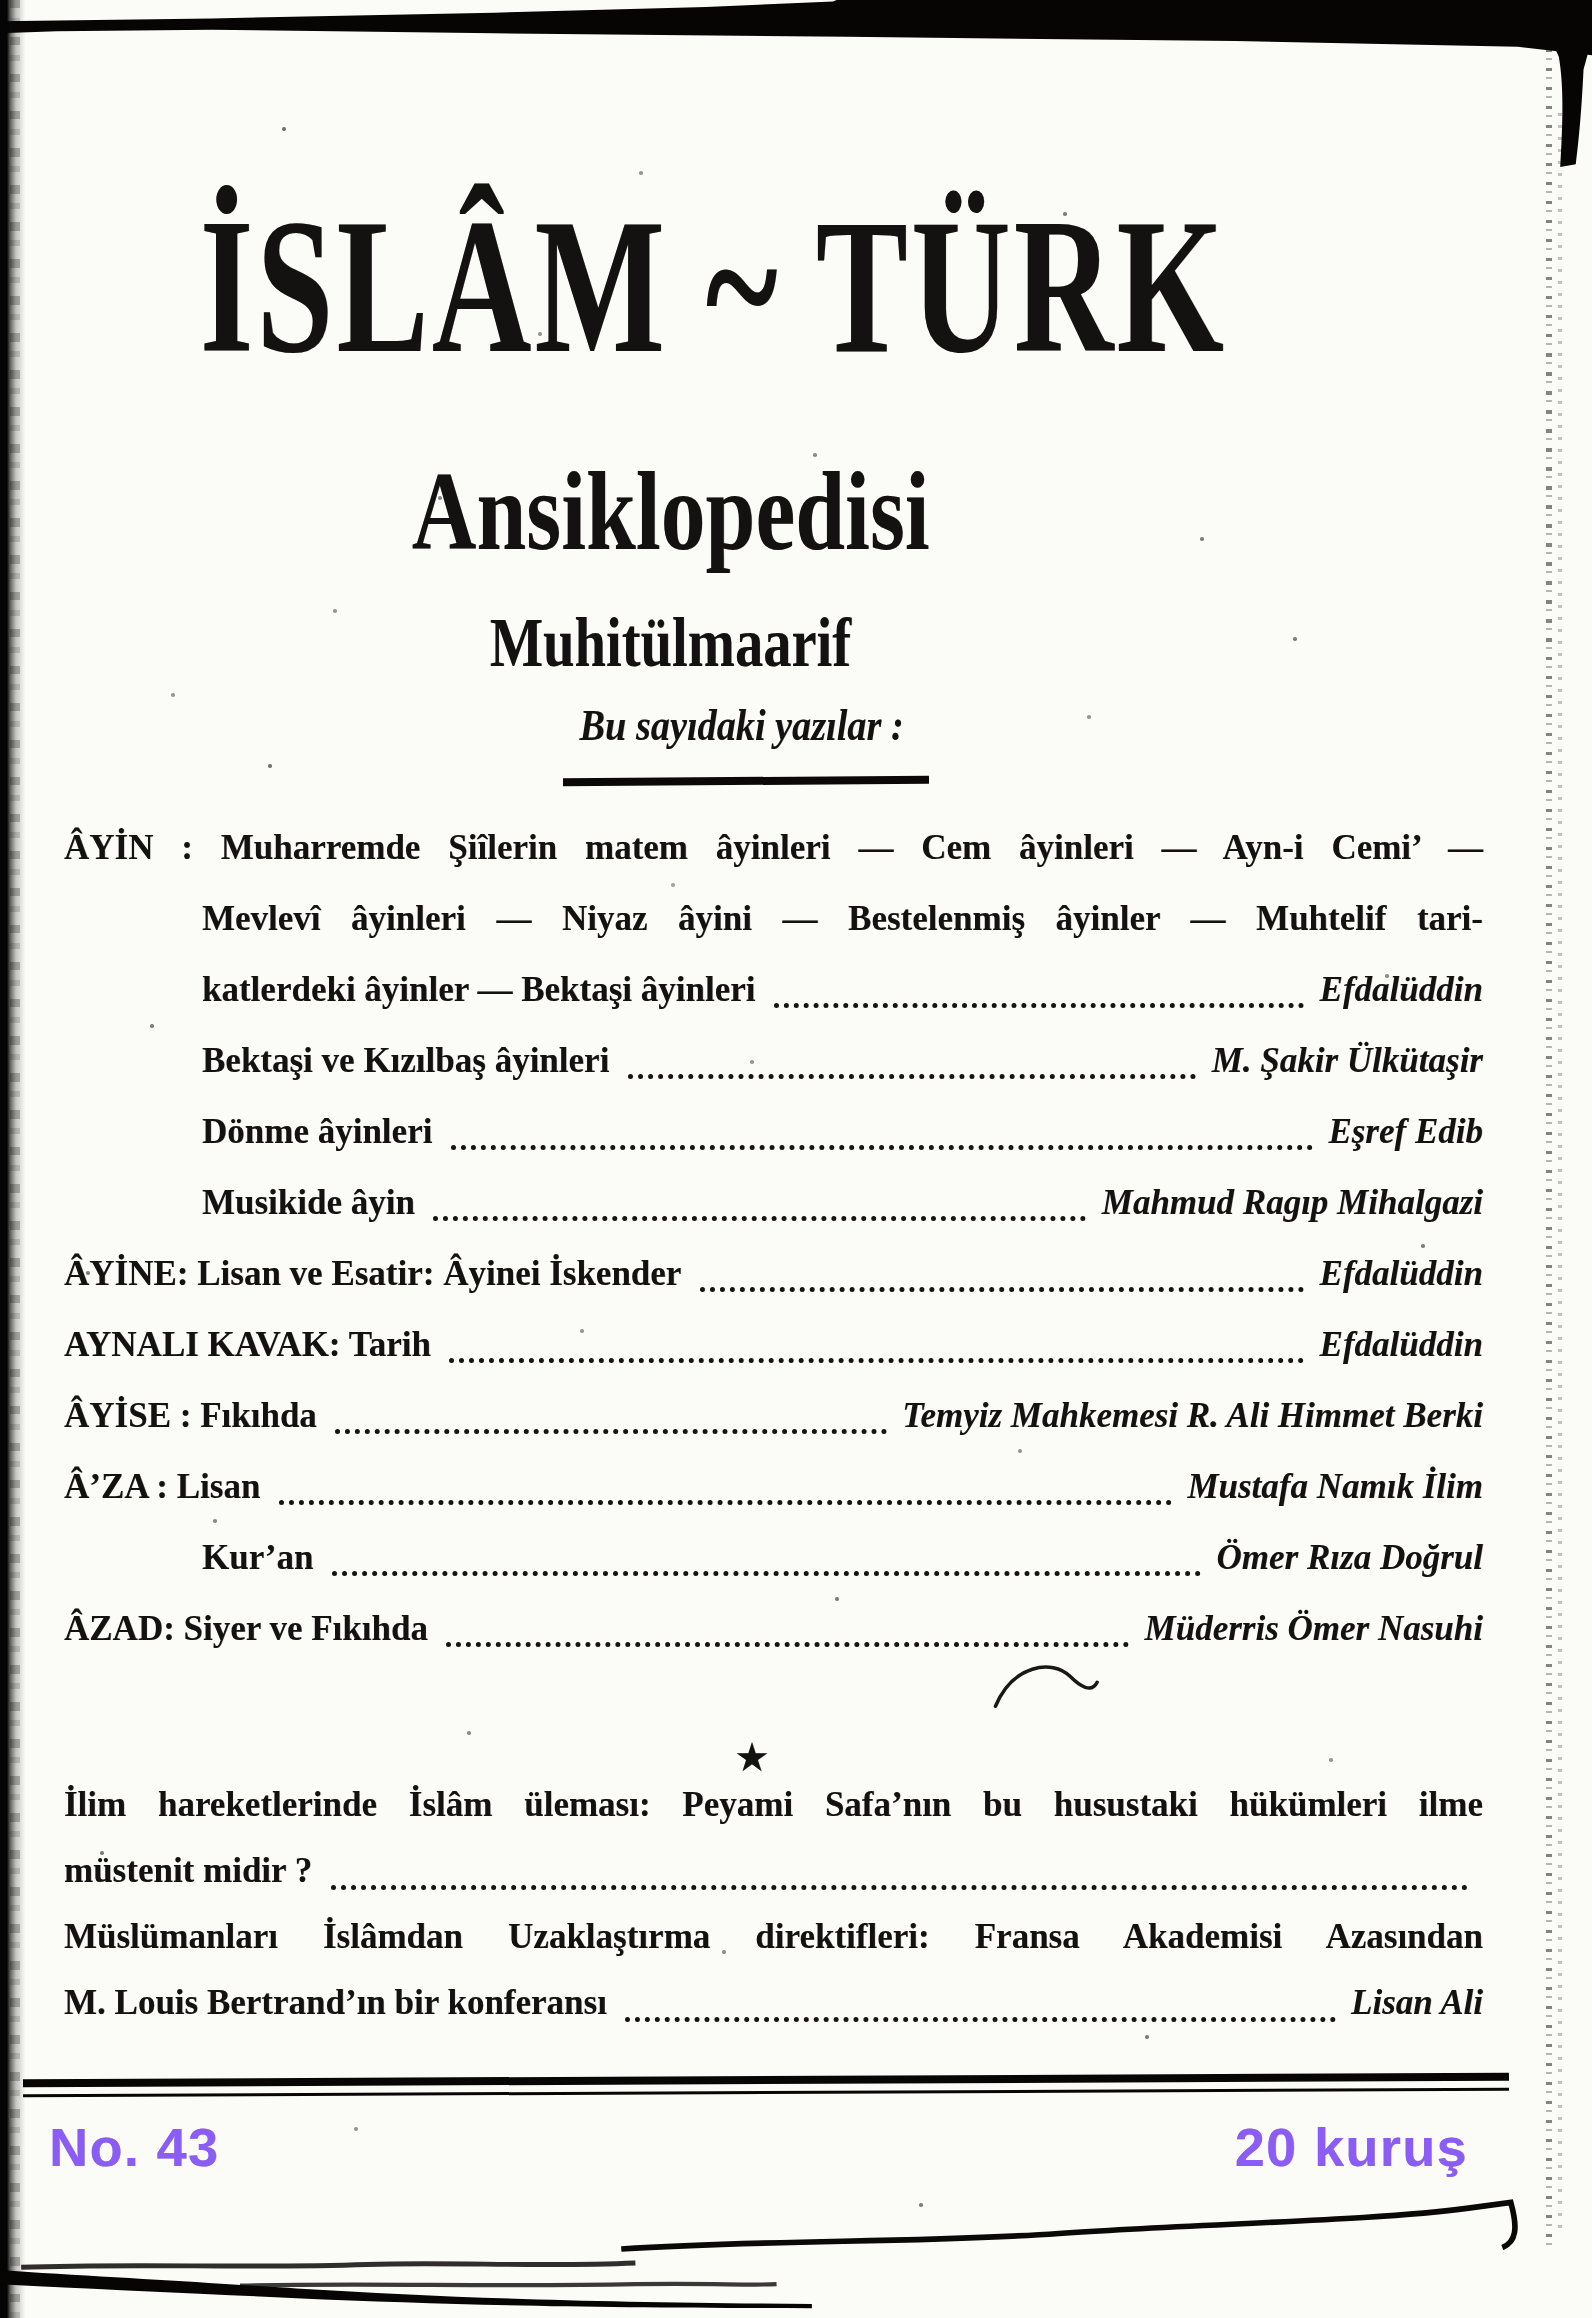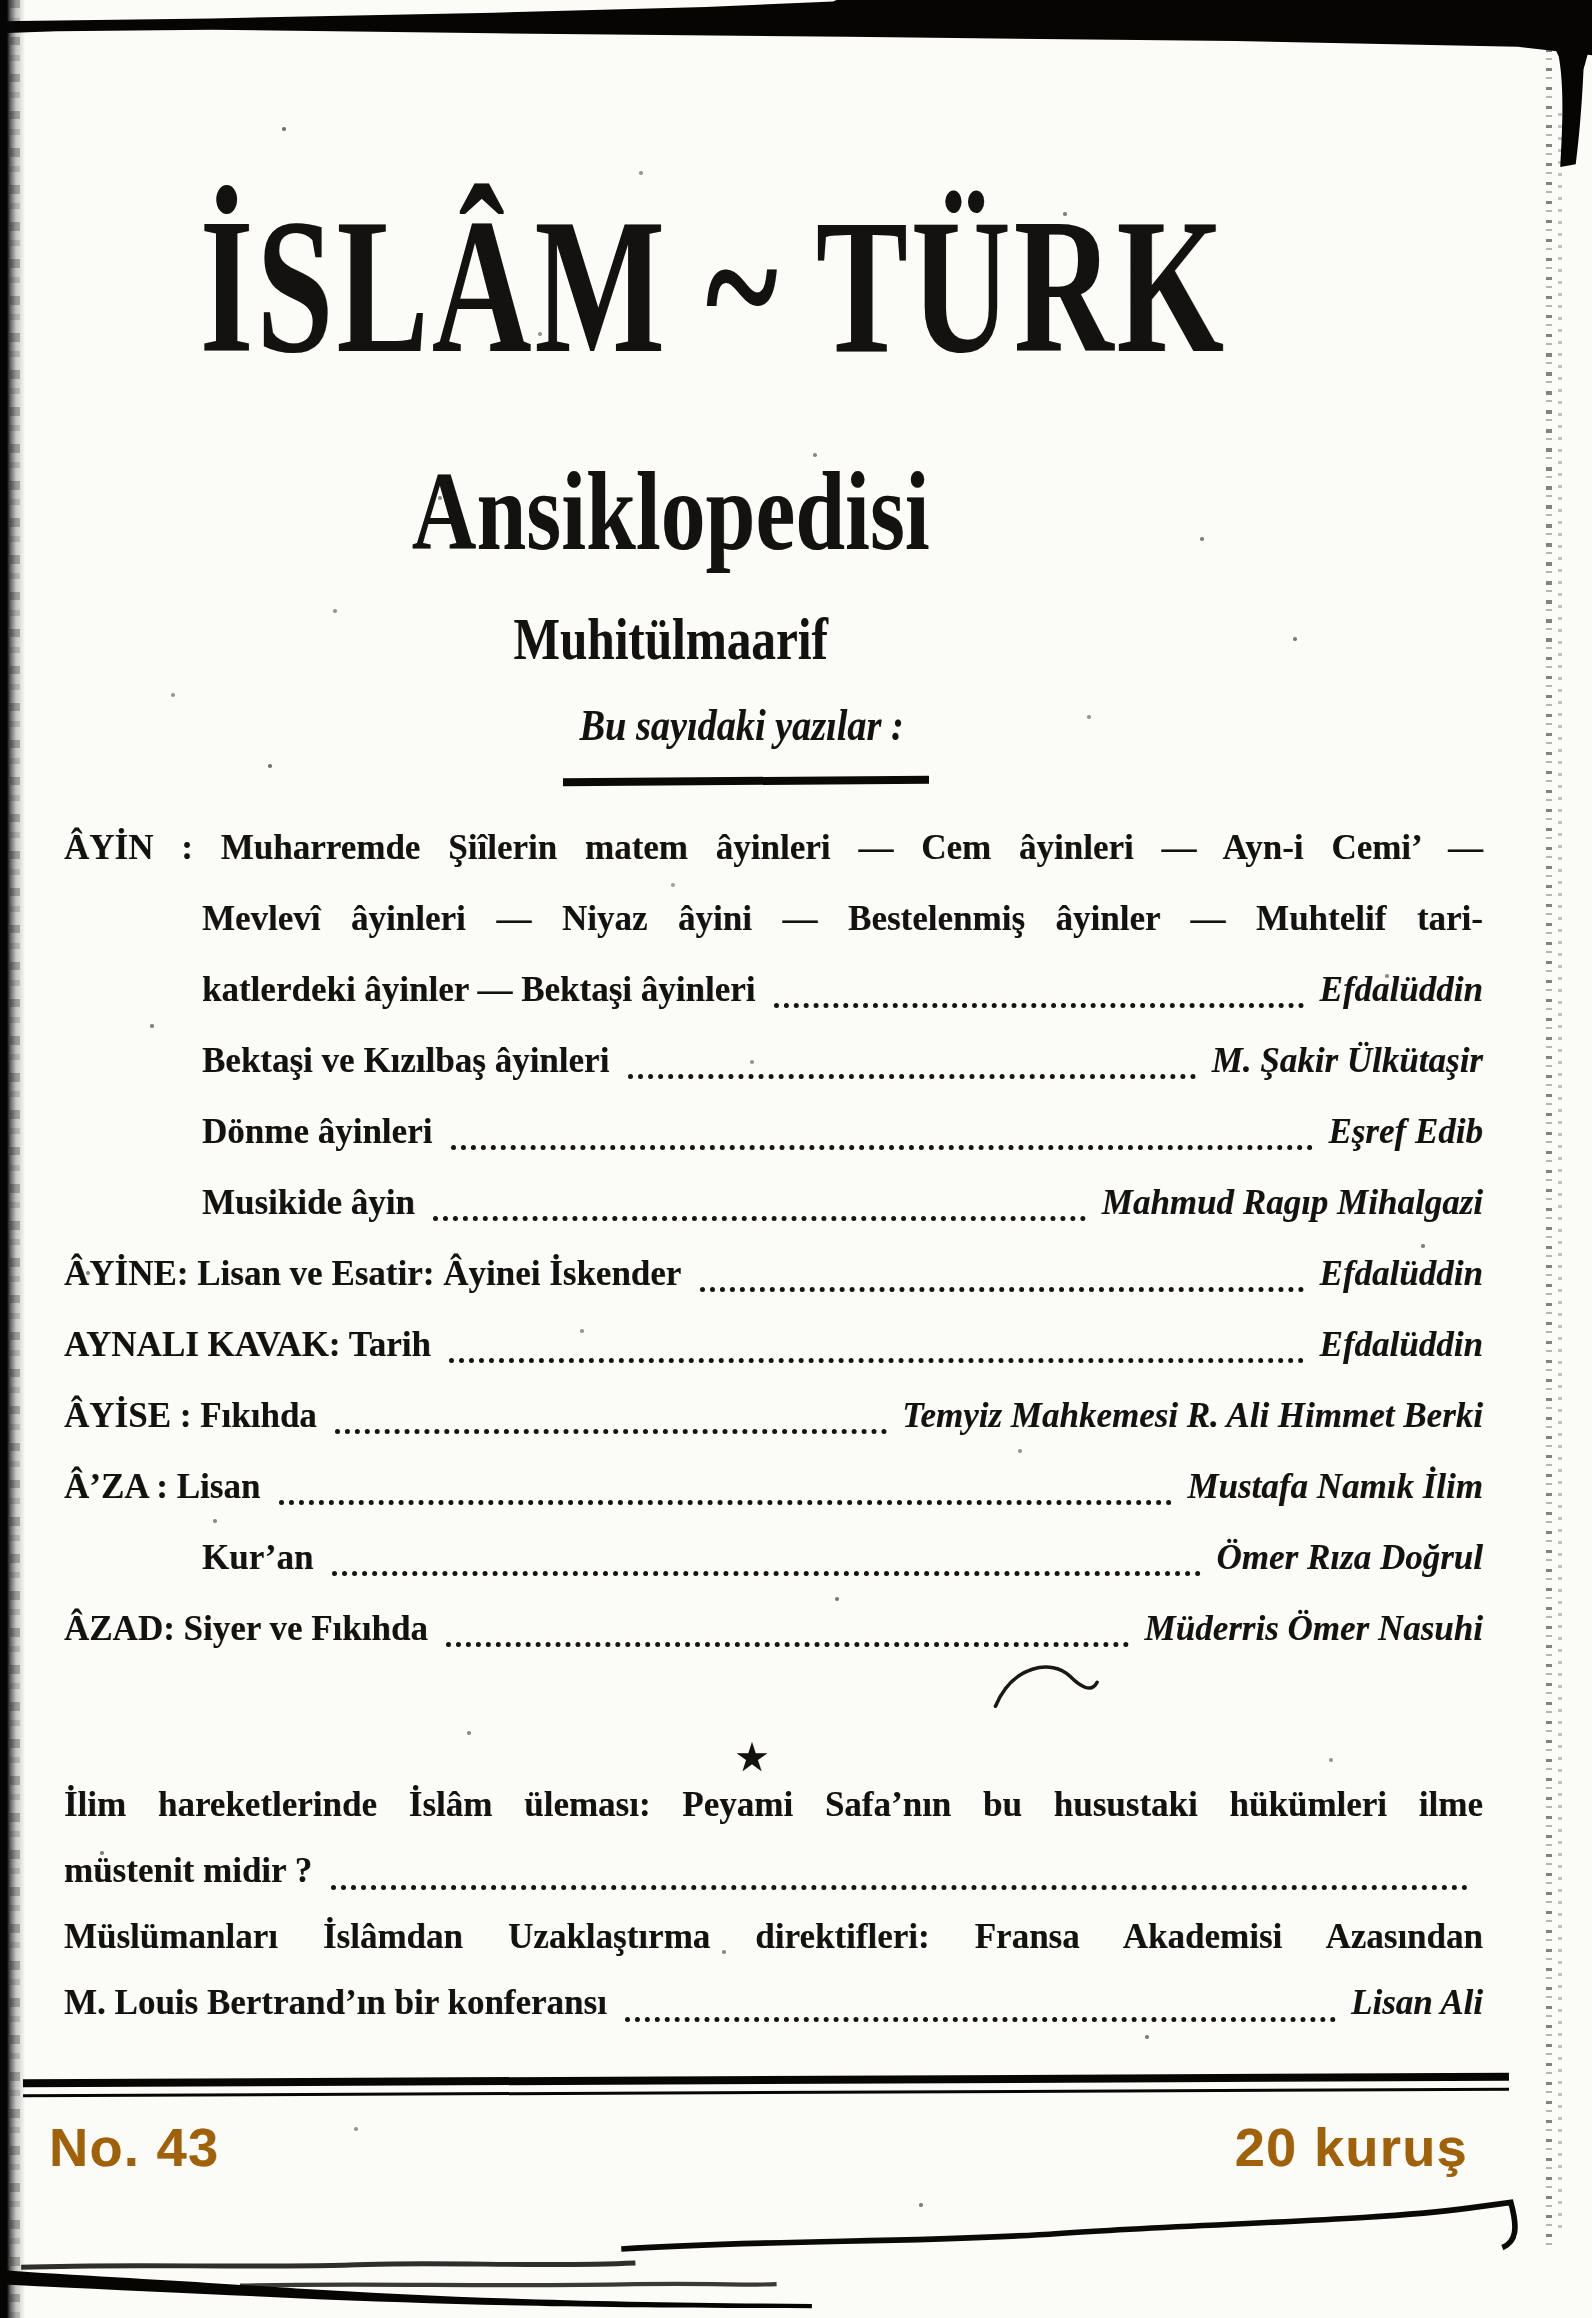--- a/index.html
+++ b/index.html
@@ -46,21 +46,21 @@
   }
 
   
   .masthead{ position:absolute; left:0; top:0; width:1341px; text-align:center; }
   .mast-line{ position:absolute; left:0; width:100%; line-height:1; font-weight:700; white-space:nowrap; }
   .mast-line > span{ display:inline-block; transform-origin:50% 50%; }
   .journal-title{ top:191px; font-size:192px; letter-spacing:4.2px; }
   .journal-title > span{ transform:scaleX(.72); }
   .journal-subtitle{ top:455px; font-size:112px; }
   .journal-subtitle > span{ transform:scaleX(.80); }
-  .journal-edition{ top:609px; font-size:60px; font-weight:600; }
+  .journal-edition{ top:609px; font-size:69px; font-weight:600; }
   .journal-edition > span{ transform:scaleX(.82); }
 
   
   .contents-heading{
     position:absolute; left:0; top:703px; width:1483px; text-align:center;
     font-style:italic; font-weight:700; font-size:45px; line-height:1; white-space:nowrap;
   }
   .contents-heading > span{ display:inline-block; transform:scaleX(.85); }
   .heading-rule{
     position:absolute; left:563px; top:777px; width:366px; height:7.8px;
@@ -93,21 +93,21 @@
   
   .footer-rule{
     position:absolute; left:22.6px; top:2076px; width:1486px; height:7px;
     border-top:8.5px solid #070605; border-bottom:3.5px solid #070605;
     transform:rotate(-.25deg);
   }
   .footer-row{
     position:absolute; left:49px; top:2108px; width:1419px; height:78px;
     display:flex; justify-content:space-between; align-items:center;
     font-family:"Liberation Sans","DejaVu Sans",sans-serif;
-    font-weight:700; font-size:54px; letter-spacing:1.4px; color:#a16207;
+    font-weight:700; font-size:54px; letter-spacing:1.4px; color:#8b5cf6;
   }
 </style>
 </head>
 <body>
 
 <div class="scan">
 
   <svg id="top-edge" class="edge-svg" viewBox="0 0 2255 250" preserveAspectRatio="none">
     <path fill="#060504" d="M0,30 L300,26 L700,18 L1000,10 L1180,2 L1185,0 L2255,0 L2255,78 L2150,66 L1750,58 L1200,52 L700,47 L300,42 L80,44 L0,47 Z"></path>
     <path fill="#060504" d="M2160,0 L2255,0 L2255,55 C2250,72 2246,88 2243,98 C2240,160 2236,200 2232,232 L2210,236 C2214,170 2215,120 2208,80 C2200,60 2185,48 2170,40 Z"></path>

